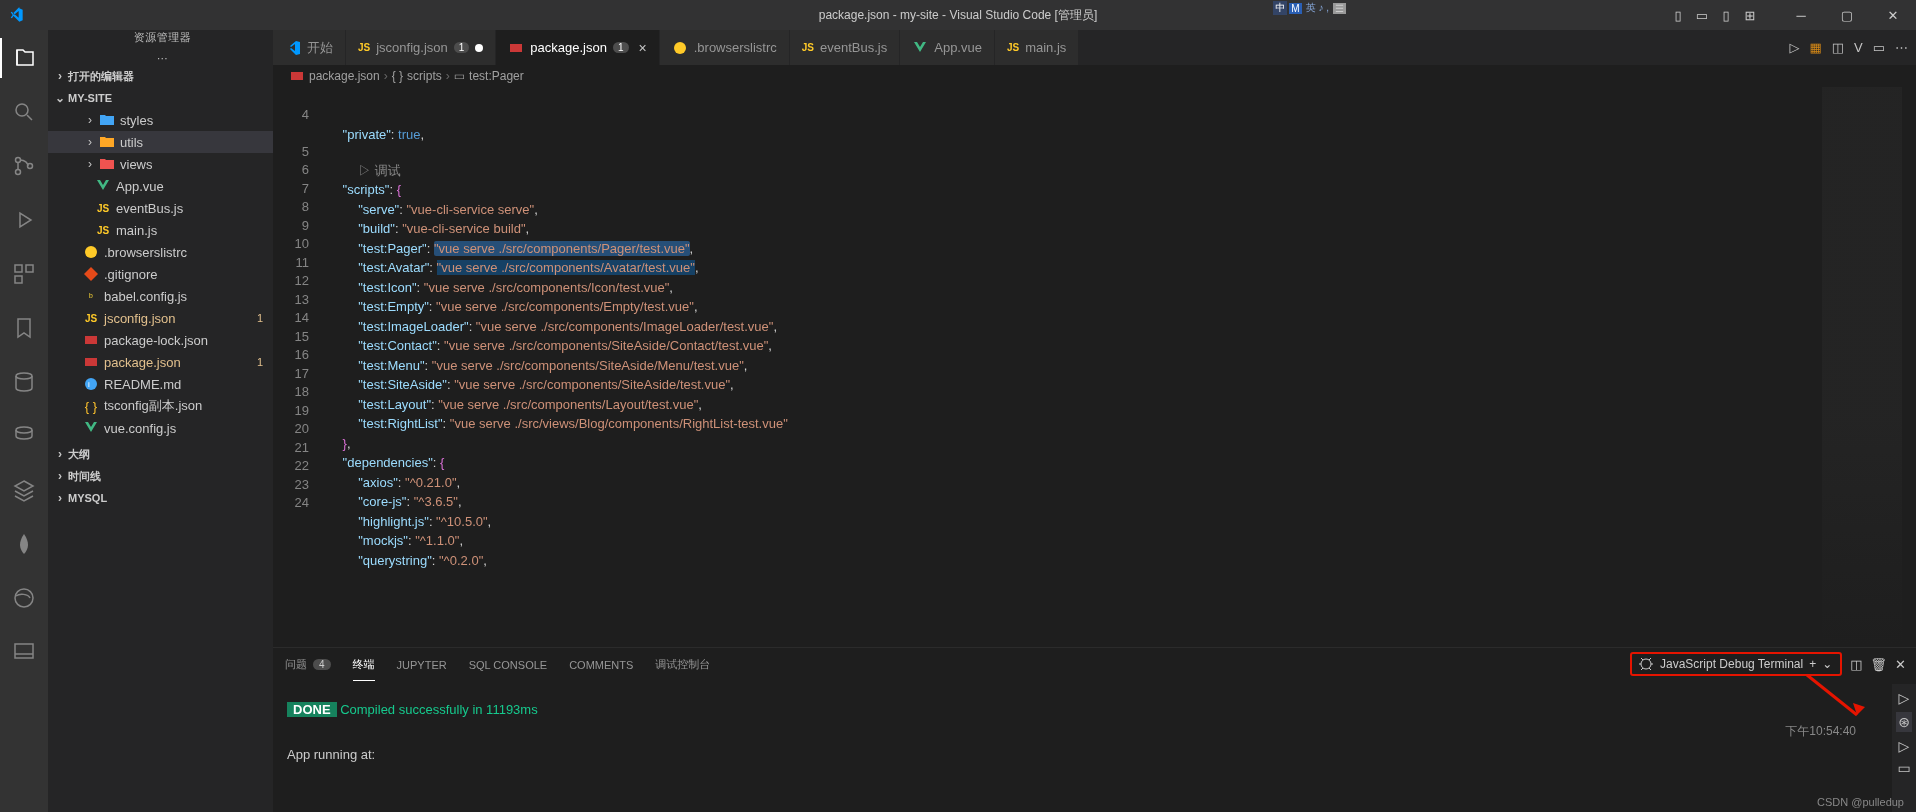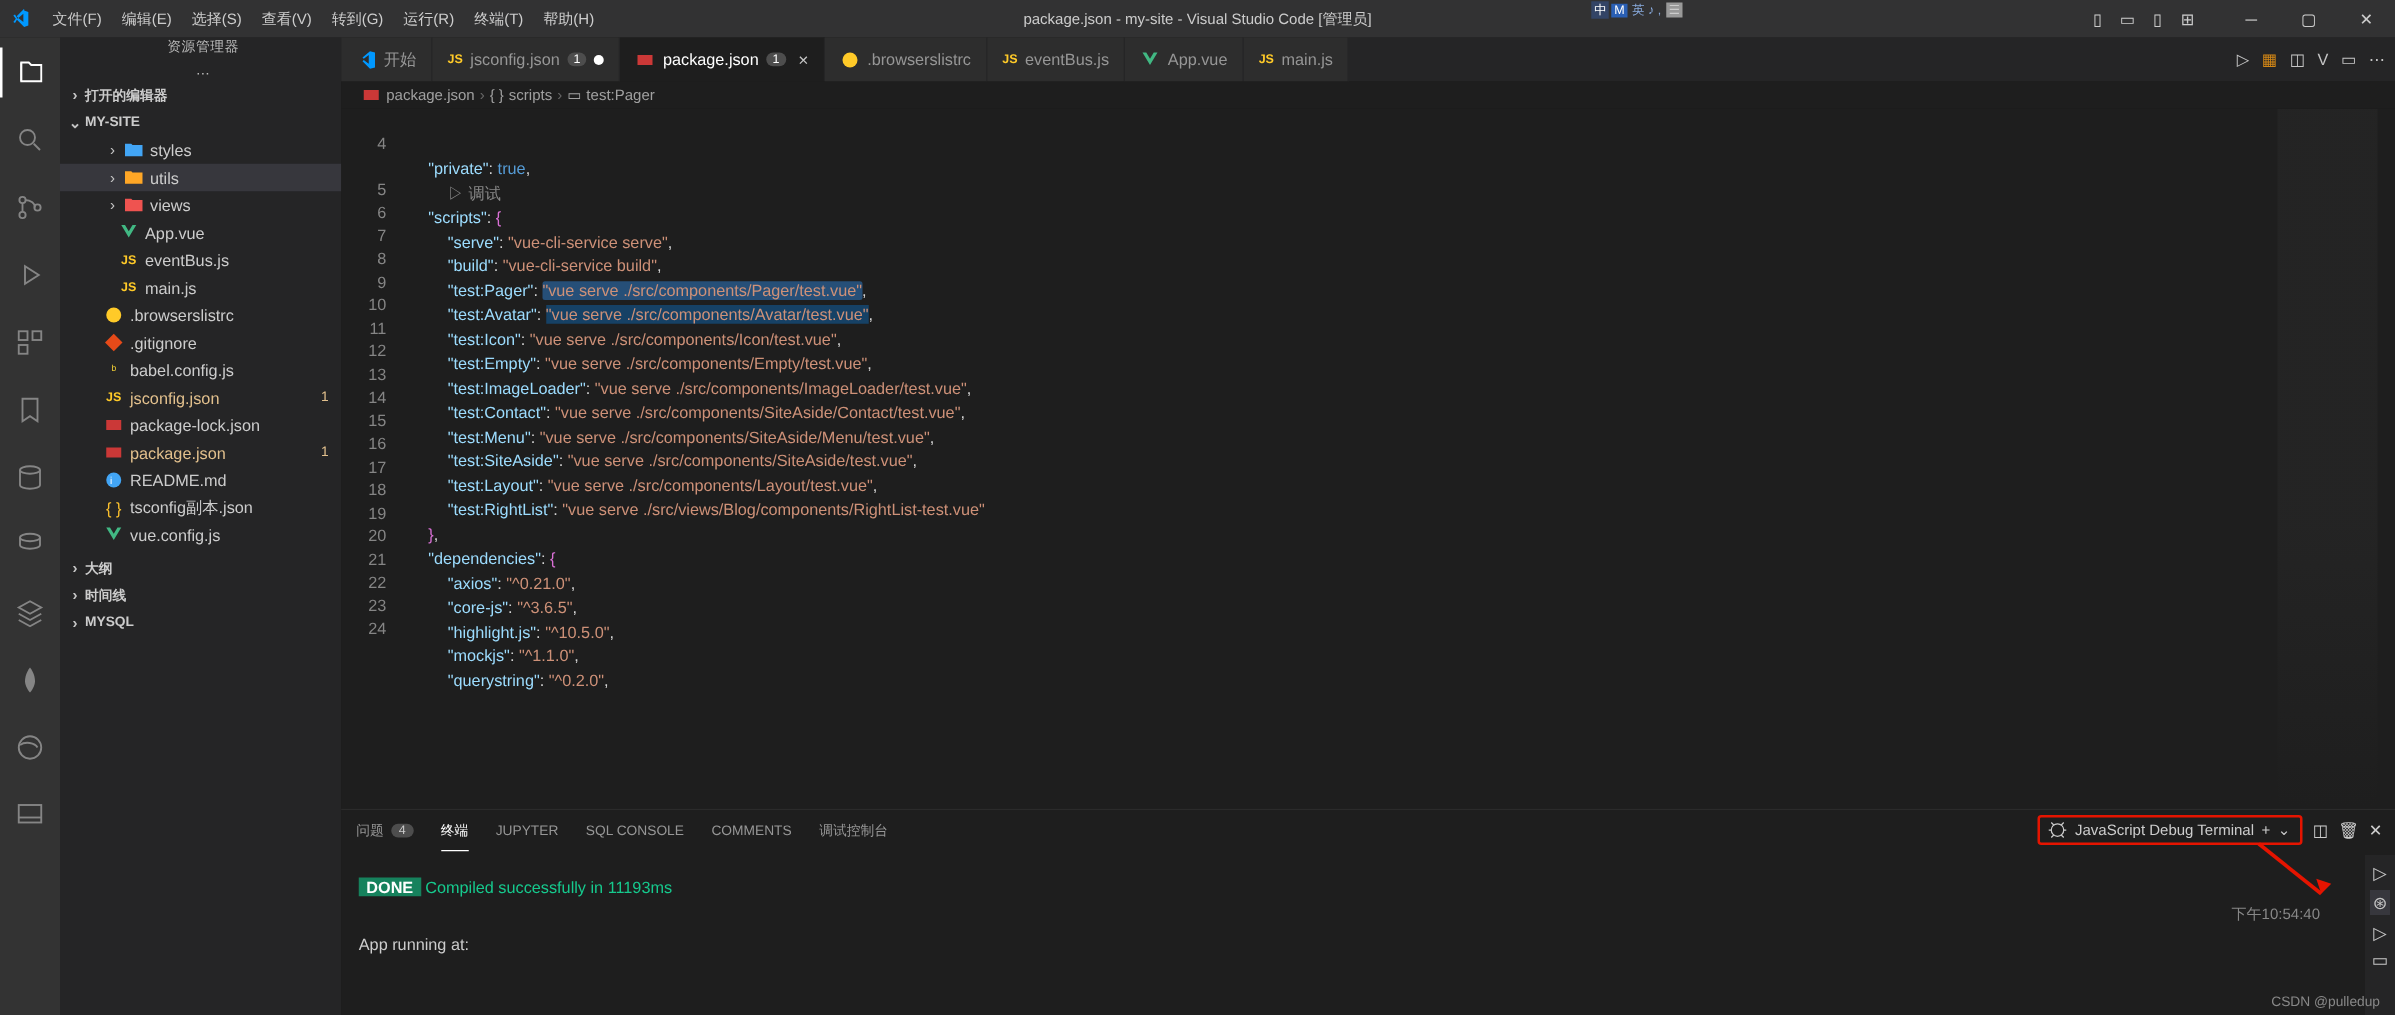--- a/index.html
+++ b/index.html
@@ -62,21 +62,21 @@
 .code { font-family: Consolas, "Courier New", monospace; font-size: 13px; line-height: 18.5px; white-space: pre; padding-top: 1px; }
 .minimap { position: absolute; right: 14px; top: 0; width: 80px; height: 100%; opacity: 0.15; background: linear-gradient(#444 0, #444 60%, transparent); }
 
 .tk-key { color: #9cdcfe; }
 .tk-str { color: #ce9178; }
 .tk-bool { color: #569cd6; }
 .tk-punc { color: #d4d4d4; }
 .tk-brace2 { color: #da70d6; }
 .hl { background: #264f78; border-radius: 2px; }
 .sel { background: #164165; }
-.debug-line { display: inline-block; margin-left: 0; color: #888; }
+.debug-line { display: inline-block; margin-left: 0; color: #888; margin-top: 16px; }
 
 
 .panel { height: 165px; background: #1e1e1e; border-top: 1px solid #2b2b2b; display: flex; flex-direction: column; position: relative; }
 .panel-tabs { height: 33px; display: flex; align-items: center; padding: 0 12px; gap: 22px; font-size: 11px; color: #969696; }
 .panel-tabs .pt { cursor: pointer; display: flex; align-items: center; gap: 6px; height: 33px; }
 .panel-tabs .pt.active { color: #fff; border-bottom: 1px solid #fff; }
 .panel-tabs .count { background: #4d4d4d; border-radius: 10px; padding: 0 6px; font-size: 10px; color: #ccc; }
 .panel-right { position: absolute; right: 10px; top: 4px; display: flex; align-items: center; gap: 8px; margin-left: 23px; }
 .js-debug-box { border: 2px solid #e51400; border-radius: 3px; padding: 2px 8px 2px 6px; display: flex; align-items: center; gap: 6px; color: #ccc; font-size: 12px; }
 .panel-body { flex: 1; padding: 6px 14px; font-family: Consolas, monospace; font-size: 13px; color: #cccccc; overflow: hidden; }
@@ -92,30 +92,20 @@
 
 svg.icon { width: 16px; height: 16px; }
 </style>
 </head>
 <body>
 
 <div class="title-bar">
   <svg class="vscode-logo" viewBox="0 0 24 24">
       <path fill="#0098ff" d="M17 2l5 2v16l-5 2-9-9 2-2 6 5V6l-6 5-2-2 9-9zM4 8l2-1 3 5-3 5-2-1 3-4-3-4z"></path>
     </svg>
-  <div class="menu-bar">
-    <div>文件(F)</div>
-    <div>编辑(E)</div>
-    <div>选择(S)</div>
-    <div>查看(V)</div>
-    <div>转到(G)</div>
-    <div>运行(R)</div>
-    <div>终端(T)</div>
-    <div>帮助(H)</div>
-  </div>
   <div class="title-center">package.json - my-site - Visual Studio Code [管理员]</div>
   <div class="ime-bar">
     <span style="background:#346;color:#fff">中</span>
       <span style="background:#2a5fb4;color:#fff">M</span>
       <span style="color:#8ad">英 ♪ ,</span>
       <span style="background:#999">☰</span>
   </div>
   <div class="win-controls">
     <div class="soft">
       <span>▯</span>

